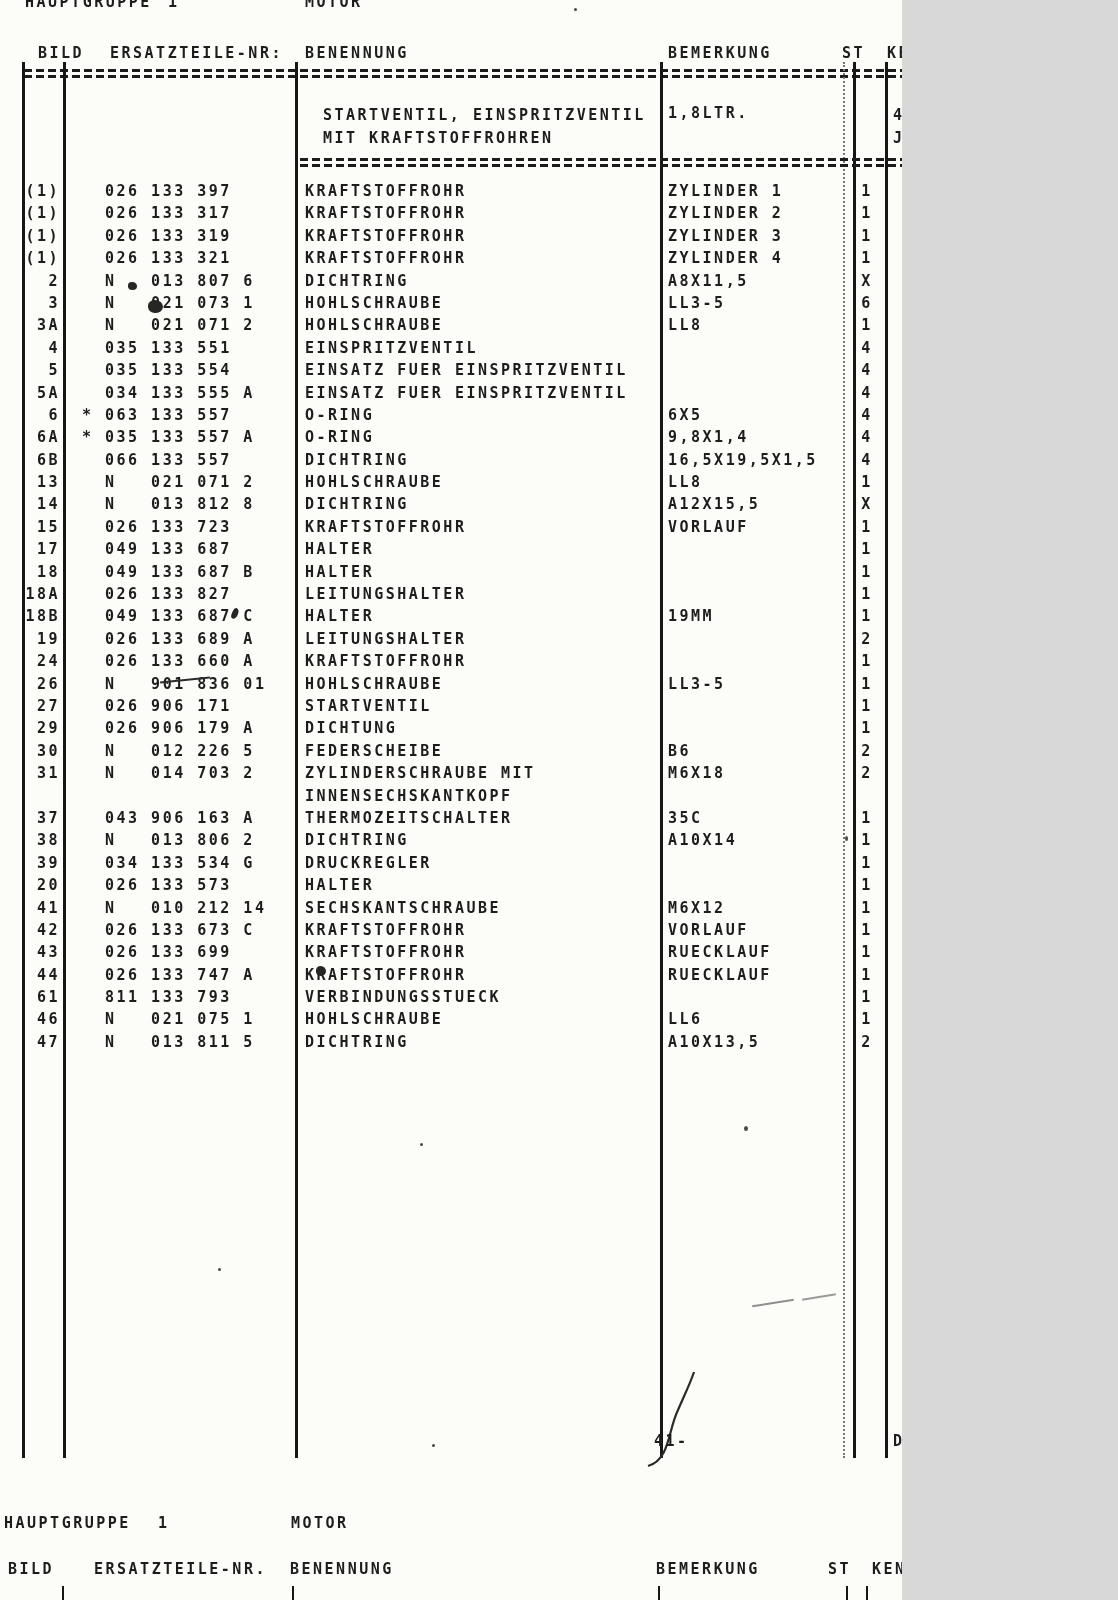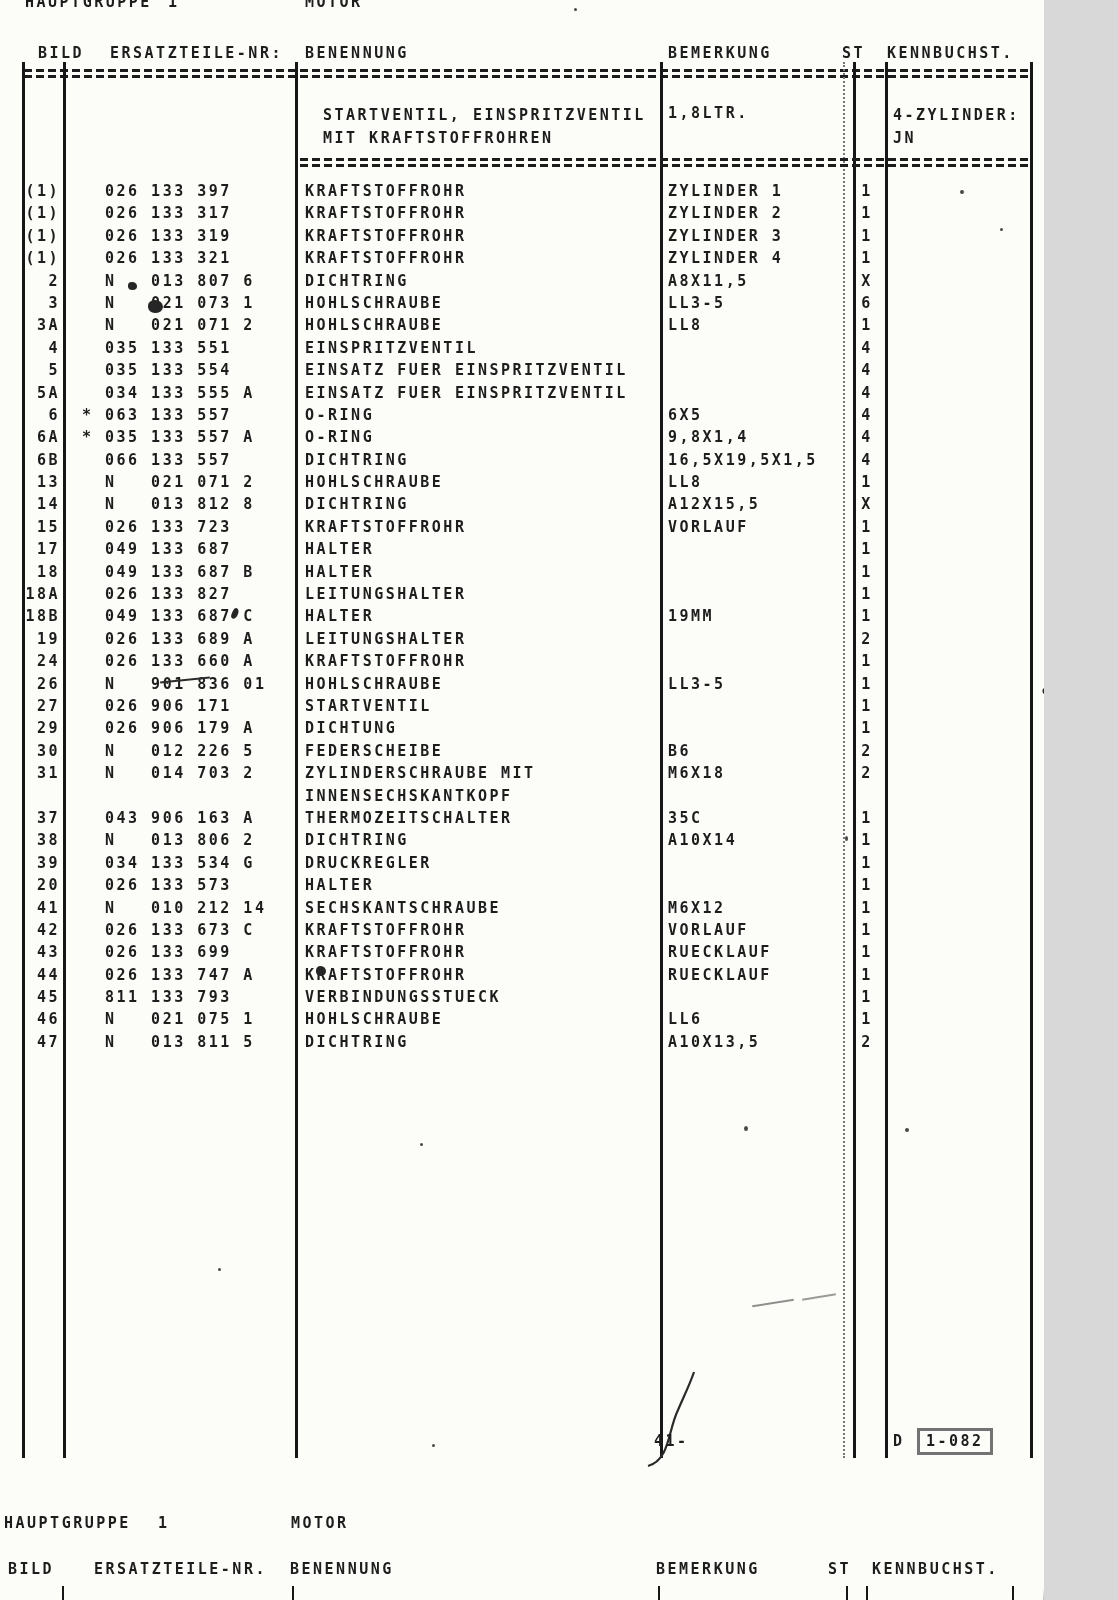--- a/index.html
+++ b/index.html
@@ -1,17 +1,17 @@
 <!DOCTYPE html>
 <html><head>
 <meta charset="utf-8">
 <style>
   html,body{margin:0;padding:0;background:#d8d8d8;}
   .page{
-    position:relative;width:1044px;height:1600px;overflow:hidden;
+    position:relative;width:902px;height:1600px;overflow:hidden;
     background:#fcfcf9;
     font-family:"DejaVu Sans Mono","Liberation Mono",monospace;
     font-weight:700;color:#1d1d1d;font-size:15px;letter-spacing:2.5px;
   }
   .abs{position:absolute;white-space:pre;line-height:18px;}
   .vline{position:absolute;width:3px;background:#161616;}
   .vdot{position:absolute;width:0;border-left:2px dotted #777;}
   .dash{position:absolute;height:3px;
     background:repeating-linear-gradient(90deg,#1c1c1c 0 8px,transparent 8px 12px);}
   .rows{position:absolute;top:180px;left:0;width:1118px;}
@@ -348,21 +348,21 @@
       </div>
       <div class="prow">
         <span class="cb">44</span>
         <span class="cf"></span>
         <span class="cn">026 133 747 A</span>
         <span class="cd">KRAFTSTOFFROHR</span>
         <span class="cm">RUECKLAUF</span>
         <span class="cs">1</span>
       </div>
       <div class="prow">
-        <span class="cb">45</span>
+        <span class="cb">61</span>
         <span class="cf"></span>
         <span class="cn">811 133 793</span>
         <span class="cd">VERBINDUNGSSTUECK</span>
         <span class="cm"></span>
         <span class="cs">1</span>
       </div>
       <div class="prow">
         <span class="cb">46</span>
         <span class="cf"></span>
         <span class="cn">N   021 075 1</span>

